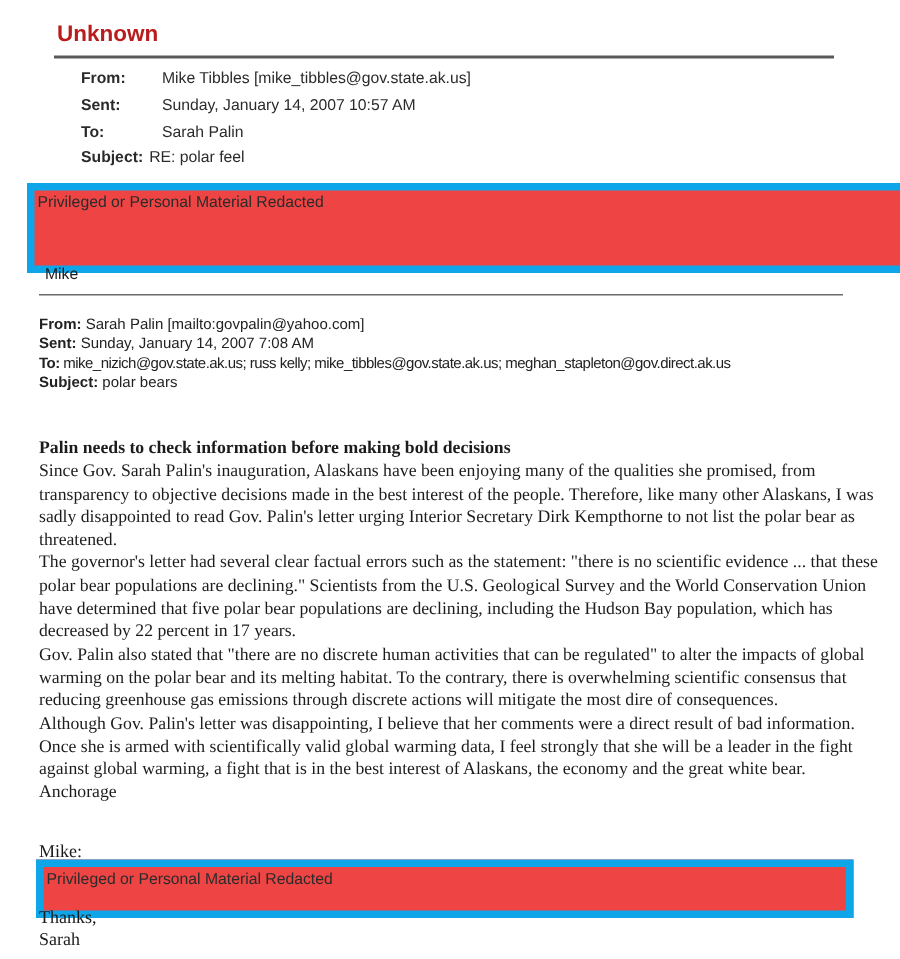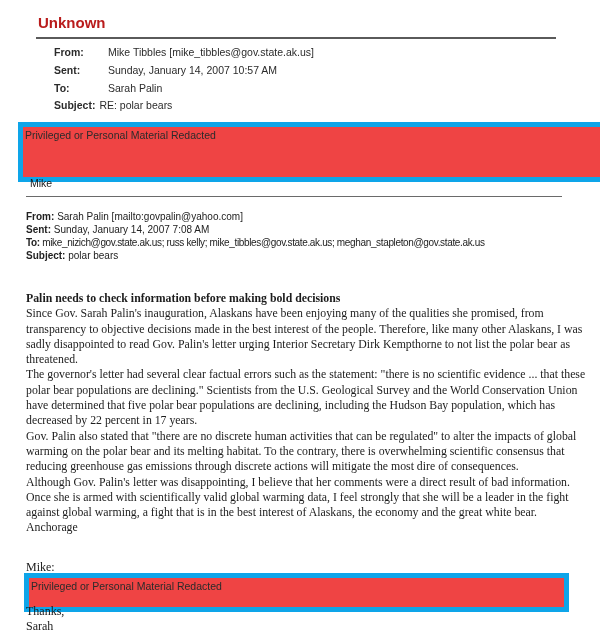--- a/index.html
+++ b/index.html
@@ -42,38 +42,38 @@
 <div class="hdr1 sans" style="top:46px;">
   <span class="lbl">From:</span><span>Mike Tibbles [mike_tibbles@gov.state.ak.us]</span>
 </div>
 <div class="hdr1 sans" style="top:64px;">
   <span class="lbl">Sent:</span><span>Sunday, January 14, 2007 10:57 AM</span>
 </div>
 <div class="hdr1 sans" style="top:82px;">
   <span class="lbl">To:</span><span>Sarah Palin</span>
 </div>
 <div class="hdr1 sans" style="top:99px;">
-  <span class="lbl subj">Subject:</span><span>RE: polar bears</span>
+  <span class="lbl subj">Subject:</span><span>RE: polar feel</span>
 </div>
 
 <div id="redact-1" class="redact-box sans">
   <span>Privileged or Personal Material Redacted</span>
 </div>
 
 <div id="sig-mike" class="abs sans">Mike</div>
 <div id="sep-rule" class="abs"></div>
 
 <div class="hdr2 sans" style="top:211px;">
   <b>From:</b> <span>Sarah Palin [mailto:govpalin@yahoo.com]</span>
 </div>
 <div class="hdr2 sans" style="top:224px;">
   <b>Sent:</b> <span>Sunday, January 14, 2007 7:08 AM</span>
 </div>
 <div class="hdr2 sans" style="top:237px; letter-spacing:-0.35px;">
-  <b>To:</b> <span>mike_nizich@gov.state.ak.us; russ kelly; mike_tibbles@gov.state.ak.us; meghan_stapleton@gov.state.ak.us</span>
+  <b>To:</b> <span>mike_nizich@gov.state.ak.us; russ kelly; mike_tibbles@gov.state.ak.us; meghan_stapleton@gov.direct.ak.us</span>
 </div>
 <div class="hdr2 sans" style="top:250px;">
   <b>Subject:</b> <span>polar bears</span>
 </div>
 
 <div id="body-text" class="abs serif">
   <p class="headline">Palin needs to check information before making bold decisions</p>
   <p>Since Gov. Sarah Palin's inauguration, Alaskans have been enjoying many of the qualities she promised, from transparency to objective decisions made in the best interest of the people. Therefore, like many other Alaskans, I was sadly disappointed to read Gov. Palin's letter urging Interior Secretary Dirk Kempthorne to not list the polar bear as threatened.</p>
   <p>The governor's letter had several clear factual errors such as the statement: "there is no scientific evidence ... that these polar bear populations are declining." Scientists from the U.S. Geological Survey and the World Conservation Union have determined that five polar bear populations are declining, including the Hudson Bay population, which has decreased by 22 percent in 17 years.</p>
   <p>Gov. Palin also stated that "there are no discrete human activities that can be regulated" to alter the impacts of global warming on the polar bear and its melting habitat. To the contrary, there is overwhelming scientific consensus that reducing greenhouse gas emissions through discrete actions will mitigate the most dire of consequences.</p>

